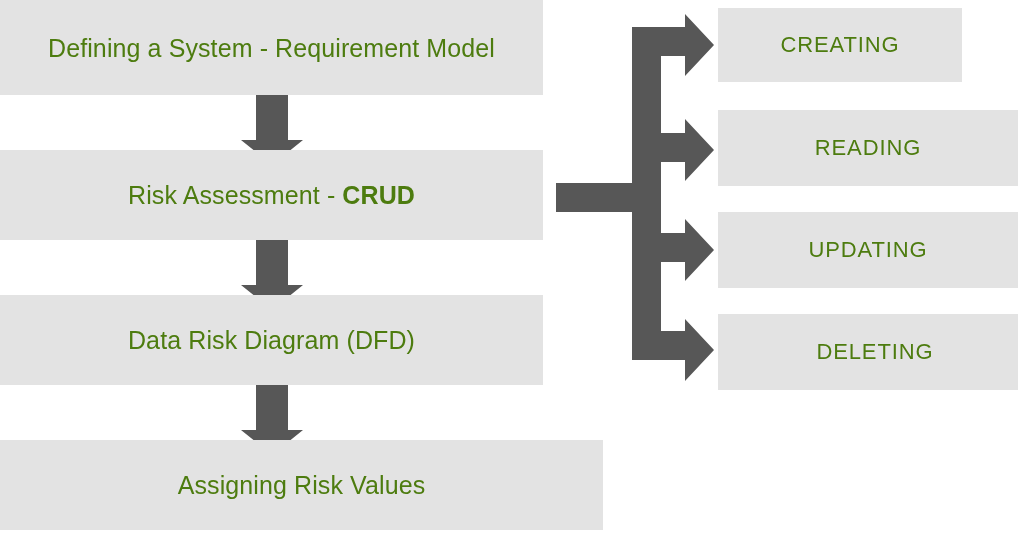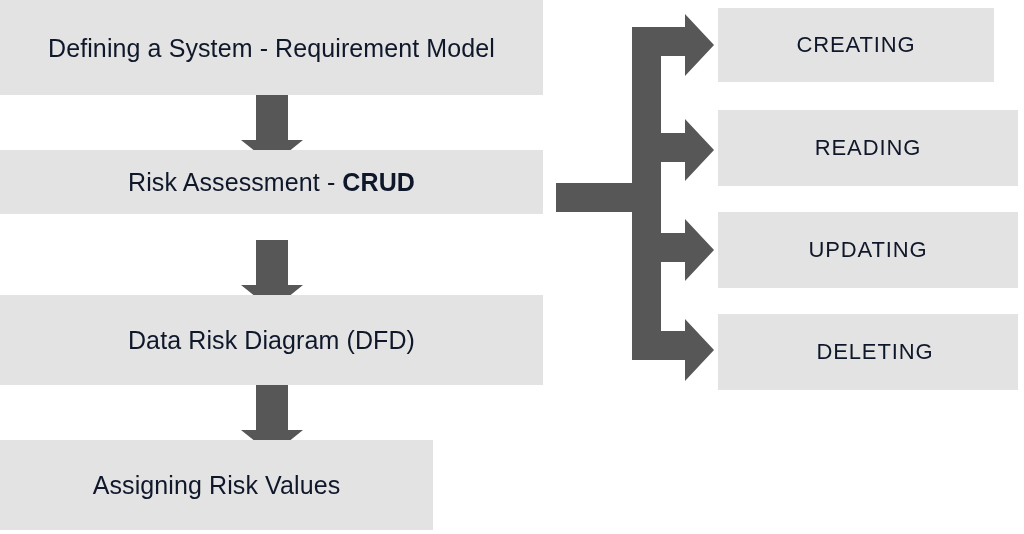--- a/index.html
+++ b/index.html
@@ -19,21 +19,21 @@
   }
   .box {
     position: absolute;
     background: #e3e3e3;
     display: flex;
     align-items: center;
     justify-content: center;
     box-sizing: border-box;
   }
   .box-label {
-    color: #0f172a;
+    color: #4d7c0f;
     text-align: center;
     line-height: 1.2;
     white-space: nowrap;
   }
   .stage-label {
     font-size: 25px;
     font-weight: 400;
     letter-spacing: 0.1px;
   }
   .stage-label b {
@@ -76,33 +76,33 @@
 
     <polygon fill="#575757" points="655,233 685,233 685,219 714,250 685,281 685,262 655,262"></polygon>
 
     <polygon fill="#575757" points="632,331 685,331 685,319 714,350 685,381 685,360 632,360"></polygon>
   </svg>
 
   <div class="box" style="left:0px; top:0px; width:543px; height:95px;">
     <span class="box-label stage-label">Defining a System - Requirement Model</span>
   </div>
 
-  <div class="box" style="left:0px; top:150px; width:543px; height:64px;">
+  <div class="box" style="left:0px; top:150px; width:543px; height:90px;">
     <span class="box-label stage-label"><span>Risk Assessment - </span><b>CRUD</b></span>
   </div>
 
   <div class="box" style="left:0px; top:295px; width:543px; height:90px;">
     <span class="box-label stage-label">Data Risk Diagram (DFD)</span>
   </div>
 
-  <div class="box" style="left:0px; top:440px; width:433px; height:90px;">
+  <div class="box" style="left:0px; top:440px; width:603px; height:90px;">
     <span class="box-label stage-label">Assigning Risk Values</span>
   </div>
 
-  <div class="box" style="left:718px; top:8px; width:276px; height:74px;">
+  <div class="box" style="left:718px; top:8px; width:244px; height:74px;">
     <span class="box-label crud-label">CREATING</span>
   </div>
 
   <div class="box" style="left:718px; top:110px; width:300px; height:76px;">
     <span class="box-label crud-label">READING</span>
   </div>
 
   <div class="box" style="left:718px; top:212px; width:300px; height:76px;align-items:center;">
     <span class="box-label crud-label">UPDATING</span>
   </div>

